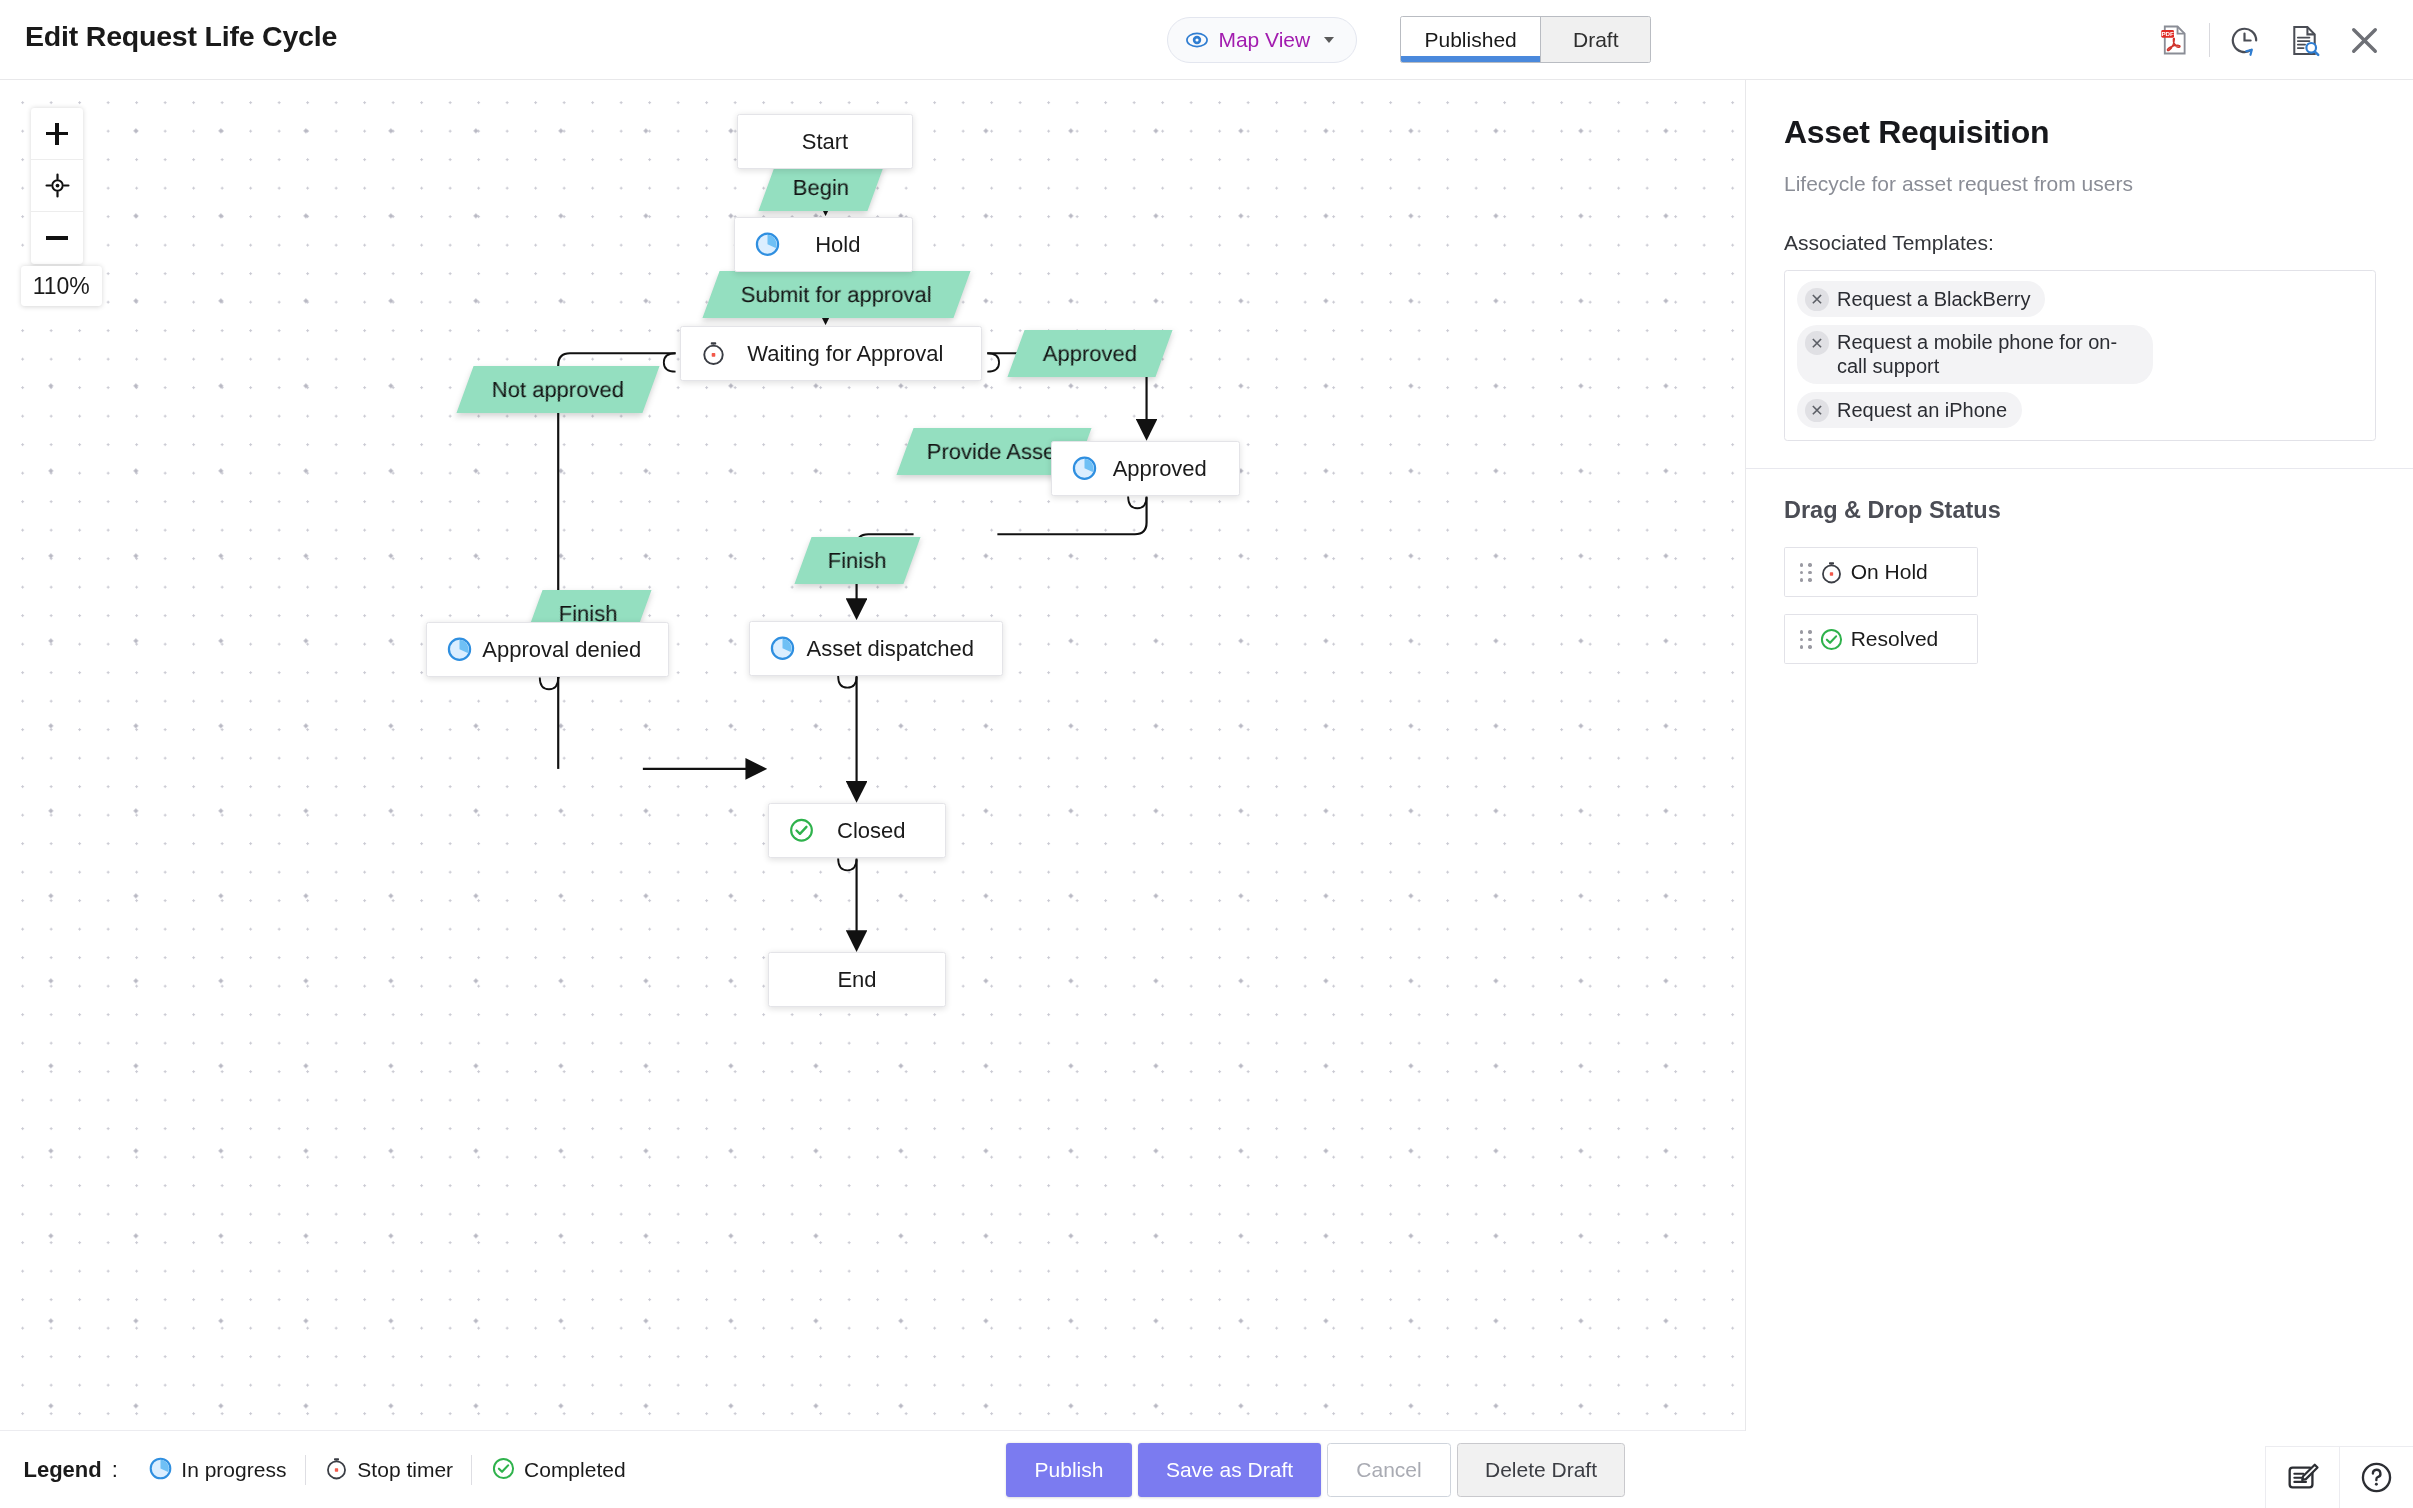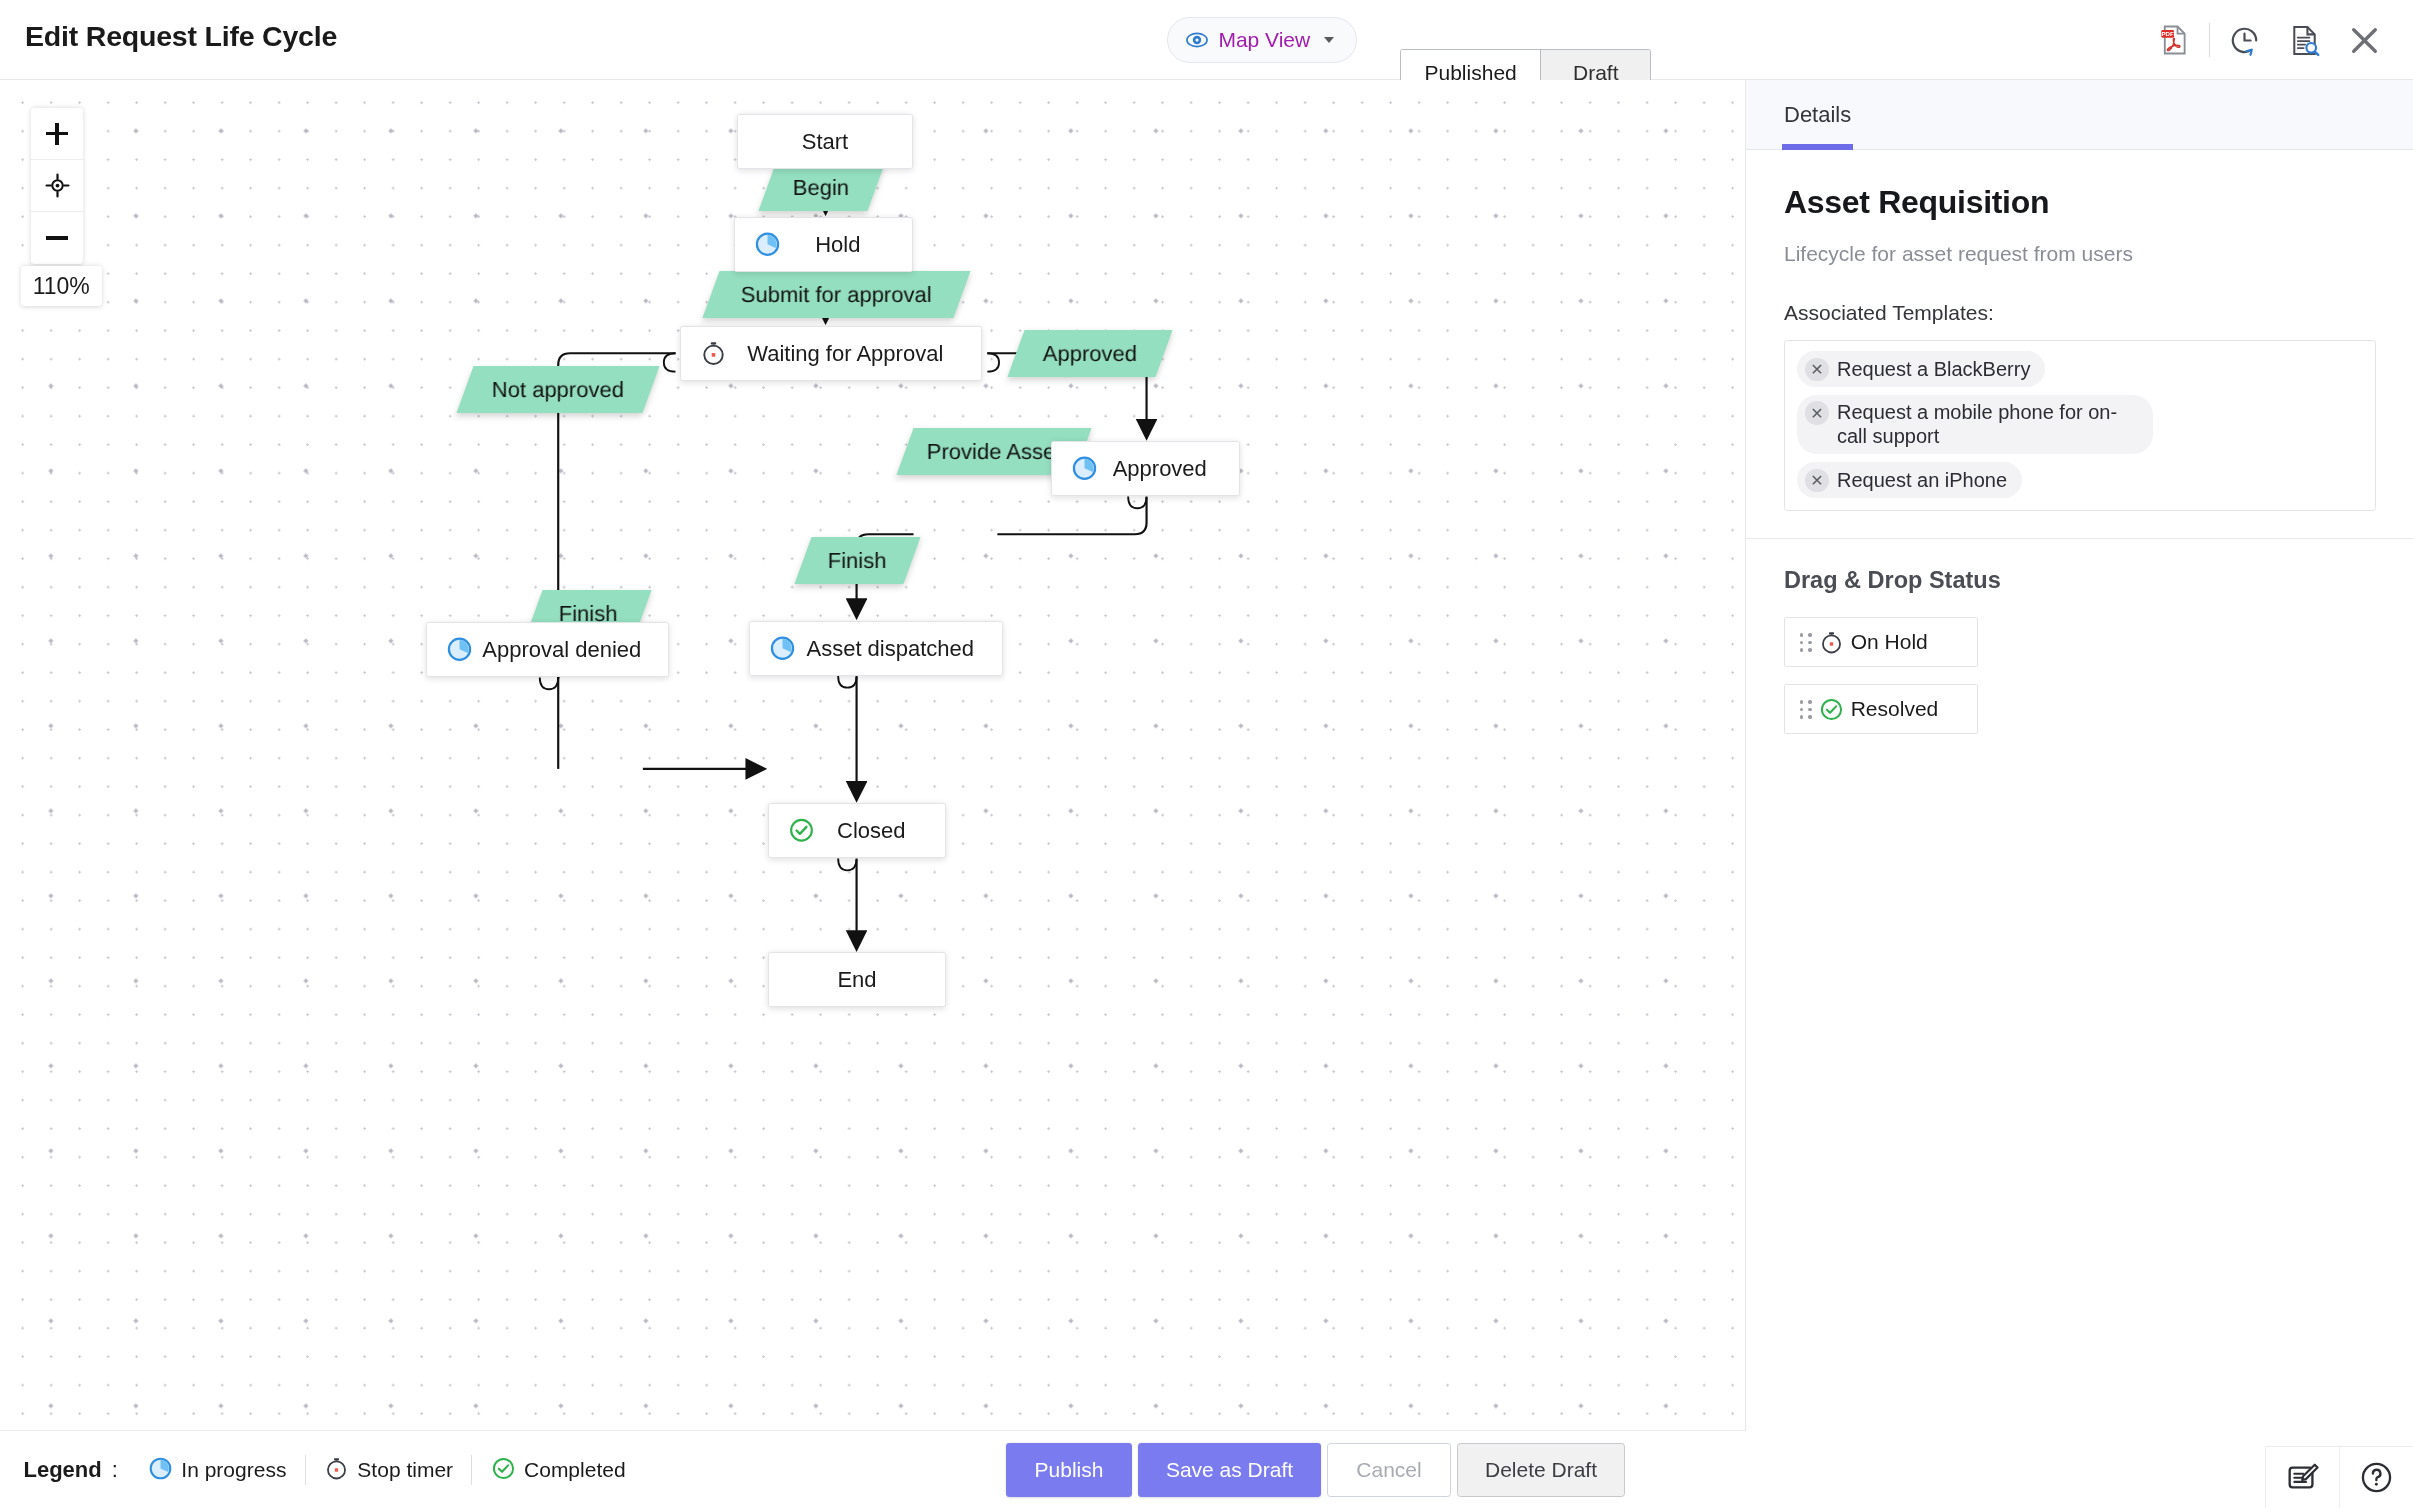--- a/index.html
+++ b/index.html
@@ -36,21 +36,20 @@
   .eye-icon svg { display:block; }
   .chev { width: 0; height: 0; border-left: 5.9px solid transparent; border-right: 5.9px solid transparent;
           border-top: 6.7px solid #5a5a5a; margin-left: 3.4px; }
 
   
   #seg {
     position: absolute; left: 1400px; top: 16px;
     height: 47px; display: flex;
     border: 0.8px solid #b9bcc2; border-radius: 2.5px; overflow: hidden;
     background: #efefef;
-    margin-top: 33px;
   }
   #seg .seg-btn {
     display: flex; align-items: center; justify-content: center;
     font-size: 21px; color: #2f2f2f; cursor: pointer; position: relative;
     padding: 0 23.5px;
   }
   #seg .seg-btn.active { background: #ffffff; color: #1a1a1a; }
   #seg .seg-btn.active::after {
     content: ""; position: absolute; left: 0; right: 0; bottom: 0; height: 5.9px;
     background: #4a89dc;
@@ -413,23 +412,20 @@
     </span>
     <span class="node-label">Closed</span>
   </div>
 
   <div class="node" style="left:768px; top:872px; width:178px; height:55px;">
     <span class="node-label">End</span>
   </div>
 </div>
 
 <div id="panel">
-  <div id="panel-tabbar">
-    <div id="tab-details">Details</div>
-  </div>
 
   <div id="panel-body">
     <div id="asset-title">Asset Requisition</div>
     <div id="asset-desc">Lifecycle for asset request from users</div>
     <div id="assoc-label">Associated Templates:</div>
 
     <div id="templates-box">
       <div class="chip">
         <span class="x">✕</span>
         <span class="chip-label">Request a BlackBerry</span>

